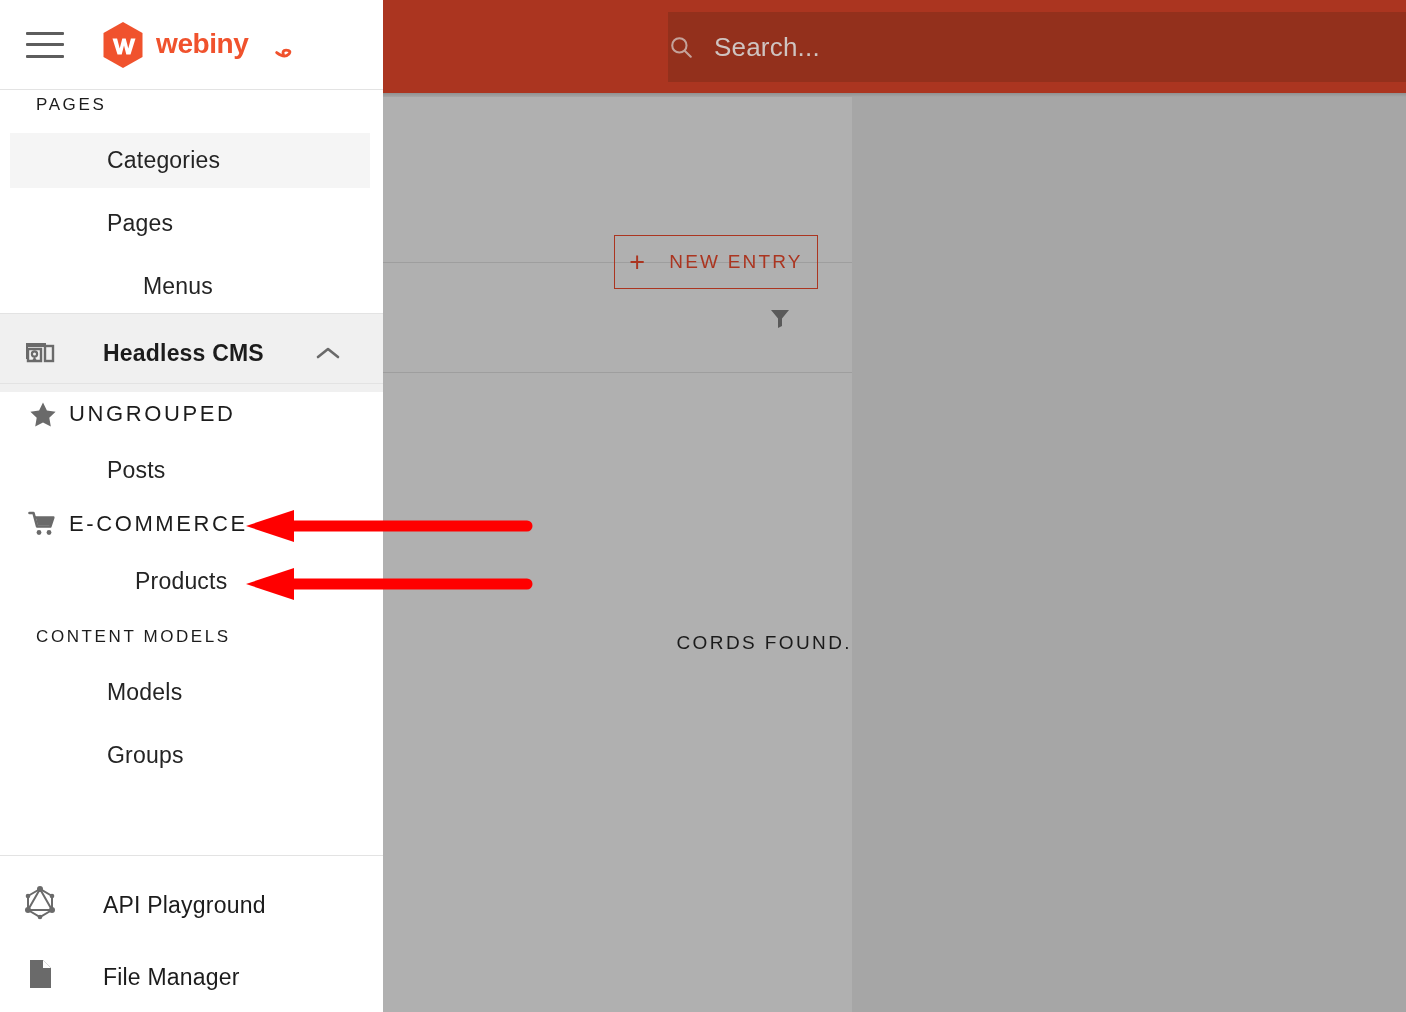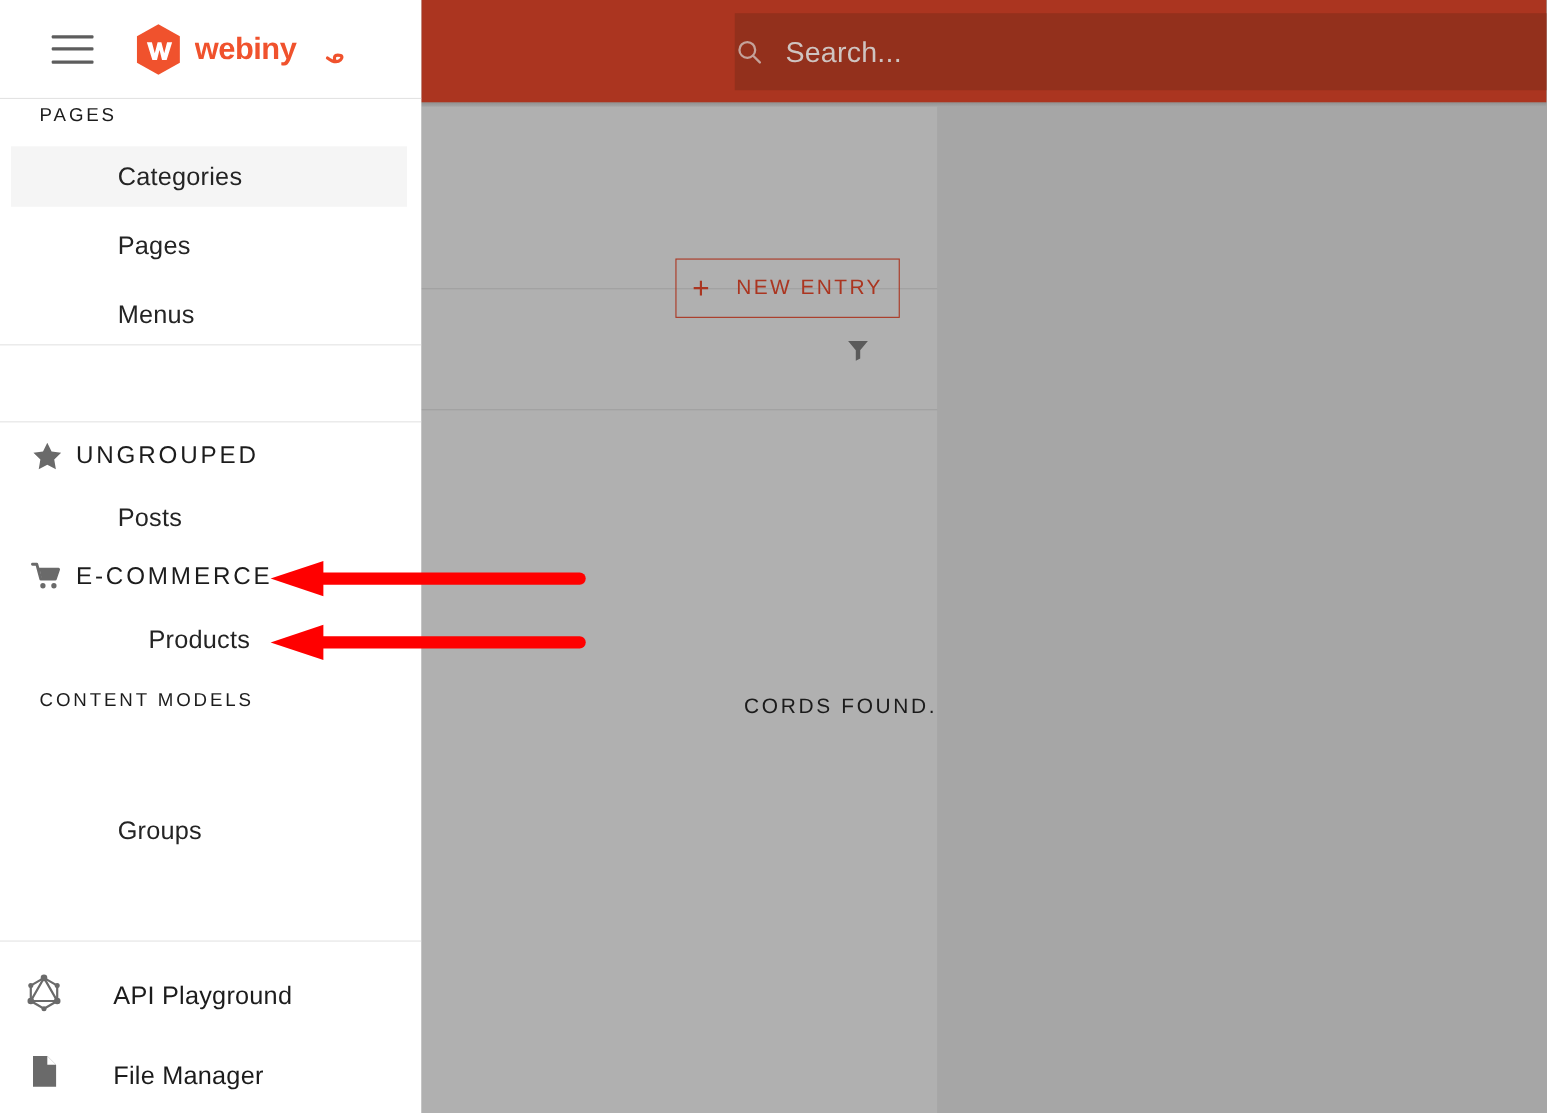--- a/index.html
+++ b/index.html
@@ -58,21 +58,21 @@
   }
 
   
   #sidebar{
     position:absolute;left:0;top:0;width:383px;height:1012px;
     background:#ffffff;overflow:hidden;
   }
   #sidebar-header{
     position:absolute;left:0;top:0;width:383px;height:90px;
     border-bottom:1px solid #e3e3e3;box-sizing:border-box;
-    display:flex;align-items:center;padding-left:21px;
+    display:flex;align-items:center;
   }
   #hamburger{margin-left:26px;width:38px;height:26px;display:flex;
     flex-direction:column;justify-content:space-between;cursor:pointer;}
   #hamburger span{display:block;height:3px;background:#5d5d5d;border-radius:1px;}
   #logo{margin-left:37px;display:flex;align-items:center;gap:11px;}
   #logo-mark{width:44px;height:48px;}
   #logo-word{height:34px;}
 
   .nav-section-label{
     position:absolute;color:#1c1c1c;font-size:17px;letter-spacing:2.6px;
@@ -167,25 +167,38 @@
 
   <div class="nav-section-label" style="left:36px;top:95px;">PAGES</div>
 
   <div class="nav-highlight" style="top:133px;"></div>
   <div class="nav-item nav-sub" style="top:133px;">
     <span class="label">Categories</span>
   </div>
   <div class="nav-item nav-sub" style="top:196px;">
     <span class="label">Pages</span>
   </div>
-  <div class="nav-item nav-sub" style="top:259px;">
+  <div class="nav-item nav-sub" style="top:259px;padding-left:36px;">
     <span class="label">Menus</span>
   </div>
 
   <div class="divider" style="top:313px;"></div>
+  <div class="group-header" style="top:314px;background:#f0f0f0;">
+    <svg class="gicon" style="top:21px;" viewBox="0 0 36 36">
+      <path d="M4 8h20v4H6v12H4z" fill="#6a6a6a"></path>
+      <path d="M6 14h13v12H6z" fill="none" stroke="#6a6a6a" stroke-width="2.4"></path>
+      <circle cx="12.5" cy="19" r="2.6" fill="none" stroke="#6a6a6a" stroke-width="2.2"></circle>
+      <path d="M12.5 21.6 14.5 25h-4z" fill="#6a6a6a"></path>
+      <rect x="23" y="11" width="8" height="15" fill="none" stroke="#6a6a6a" stroke-width="2.4"></rect>
+    </svg>
+    <span class="glabel">Headless CMS</span>
+    <svg class="chev" style="top:31px;" viewBox="0 0 26 16">
+      <path d="M3 12 13 4l10 8" fill="none" stroke="#6a6a6a" stroke-width="2.6" stroke-linecap="round" stroke-linejoin="round"></path>
+    </svg>
+  </div>
   <div class="divider" style="top:383px;"></div>
 
   <div class="subgroup-label" style="left:28px;top:396px;">
     <svg class="sgicon" viewBox="0 0 30 30">
       <path d="M15 3.5 18.9 11.4 27.6 12.7 21.3 18.8 22.8 27.5 15 23.4 7.2 27.5 8.7 18.8 2.4 12.7 11.1 11.4z" fill="#6a6a6a"></path>
     </svg>
     <span class="sgtext">UNGROUPED</span>
   </div>
   <div class="nav-item nav-sub" style="top:443px;text-align:center;">
     <span class="label">Posts</span>
@@ -198,20 +211,23 @@
       <circle cx="11" cy="23.5" r="2.4" fill="#6a6a6a"></circle>
       <circle cx="21" cy="23.5" r="2.4" fill="#6a6a6a"></circle>
     </svg>
     <span class="sgtext">E-COMMERCE</span>
   </div>
   <div class="nav-item nav-sub" style="top:554px;padding-left:28px;">
     <span class="label">Products</span>
   </div>
 
   <div class="nav-section-label" style="left:36px;top:627px;">CONTENT MODELS</div>
+  <div class="nav-item nav-sub" style="top:665px;">
+    <span class="label">Models</span>
+  </div>
   <div class="nav-item nav-sub" style="top:728px;">
     <span class="label">Groups</span>
   </div>
 
   <div class="divider" style="top:855px;"></div>
 
   <div class="group-header" style="top:866px;">
     <svg class="gicon" style="top:18px;" viewBox="0 0 36 36">
       <path d="M18 5 30 26H6z" fill="none" stroke="#6a6a6a" stroke-width="2"></path>
       <path d="M18 5 6 12v14l12 7 12-7V12z" fill="none" stroke="#6a6a6a" stroke-width="2"></path>

